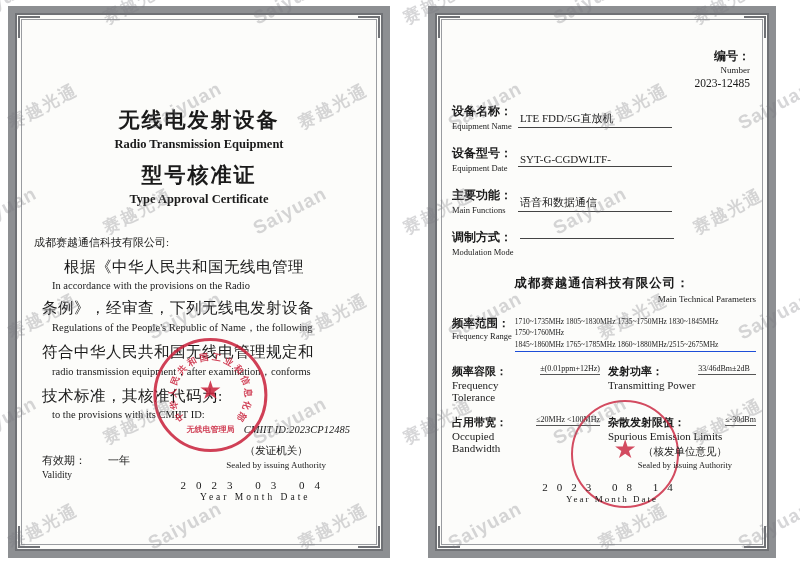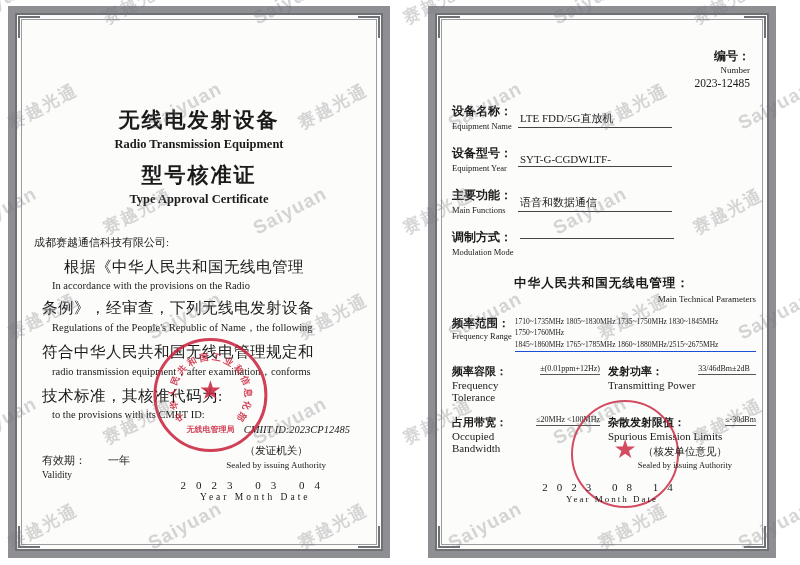--- a/index.html
+++ b/index.html
@@ -434,21 +434,21 @@
       <span class="lbl">
         <span class="cn">设备名称：</span>
         <span class="en">Equipment Name</span>
       </span>
       <span class="val">LTE FDD/5G直放机</span>
     </div>
 
     <div class="field">
       <span class="lbl">
         <span class="cn">设备型号：</span>
-        <span class="en">Equipment Year</span>
+        <span class="en">Equipment Date</span>
       </span>
       <span class="val">SYT-G-CGDWLTF-</span>
     </div>
 
     <div class="field">
       <span class="lbl">
         <span class="cn">主要功能：</span>
         <span class="en">Main Functions</span>
       </span>
       <span class="val">语音和数据通信</span>
@@ -456,21 +456,21 @@
 
     <div class="field">
       <span class="lbl">
         <span class="cn">调制方式：</span>
         <span class="en">Modulation Mode</span>
       </span>
       <span class="val"></span>
     </div>
 
     <div class="section-title">
-      <div class="cn">中华人民共和国无线电管理：</div>
+      <div class="cn">成都赛越通信科技有限公司：</div>
       <div class="en">Main Technical Parameters</div>
     </div>
 
     <div class="param">
       <span class="lbl">
         <span class="cn">频率范围：</span>
         <span class="en">Frequency Range</span>
       </span>
       <span class="val">
         <span style="display:block">1710~1735MHz  1805~1830MHz  1735~1750MHz  1830~1845MHz  1750~1760MHz</span>

